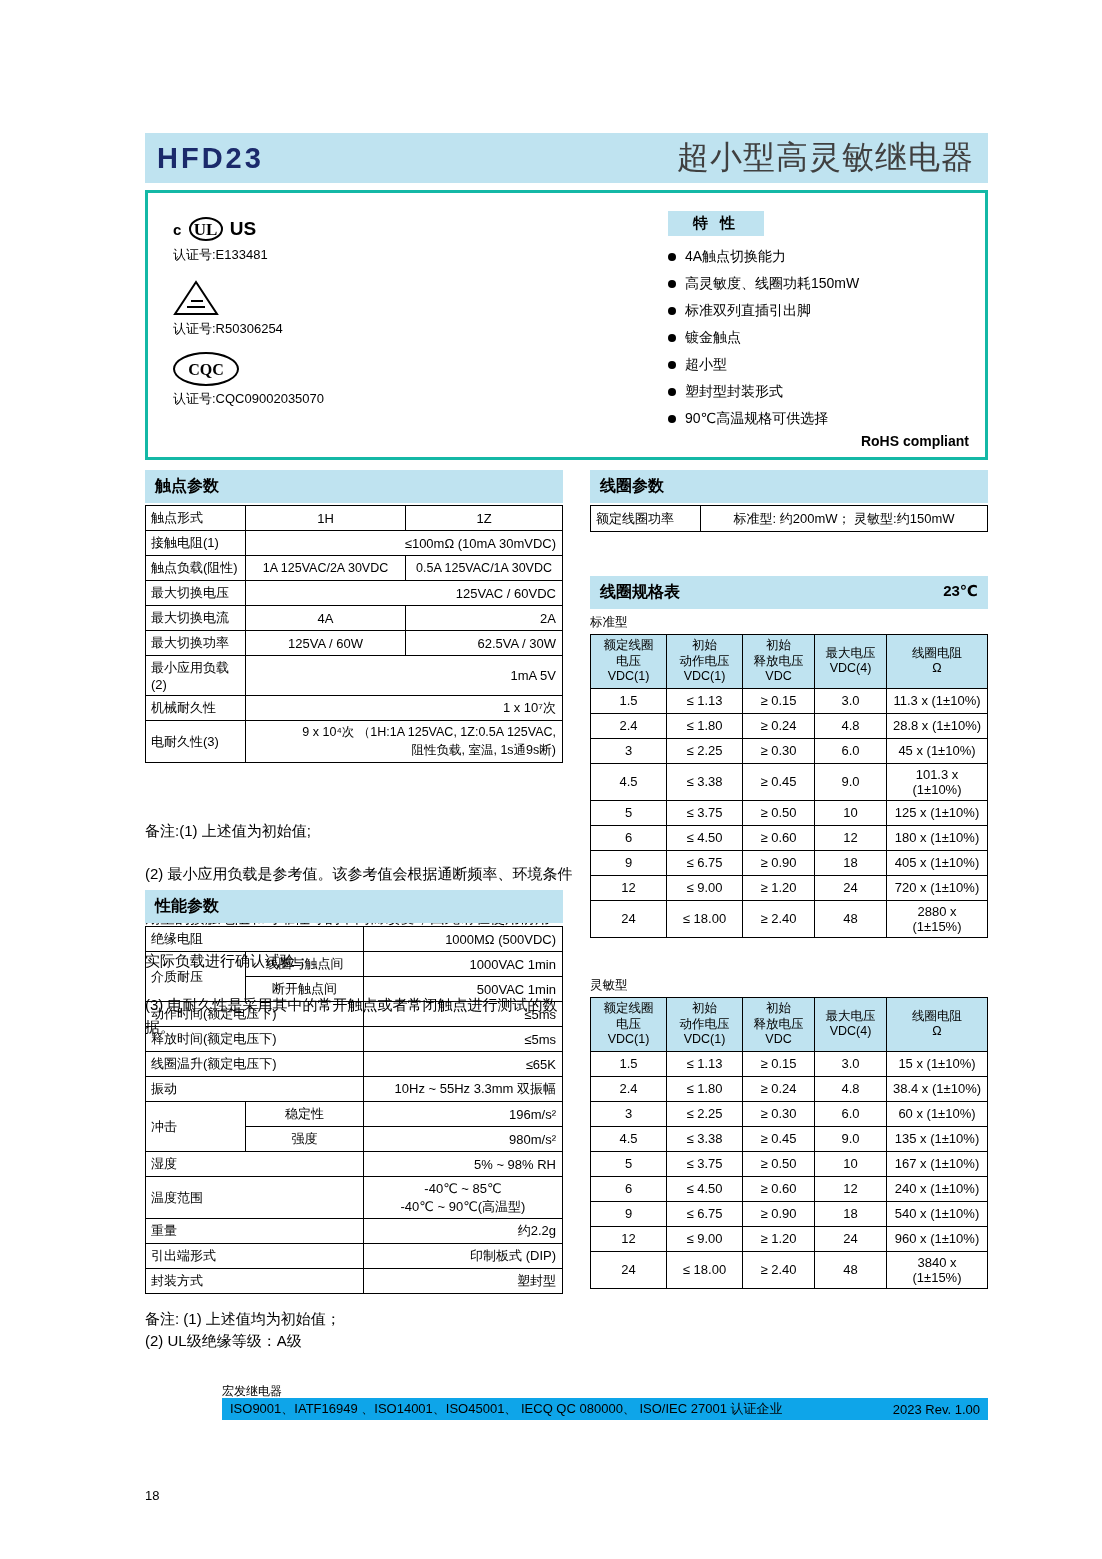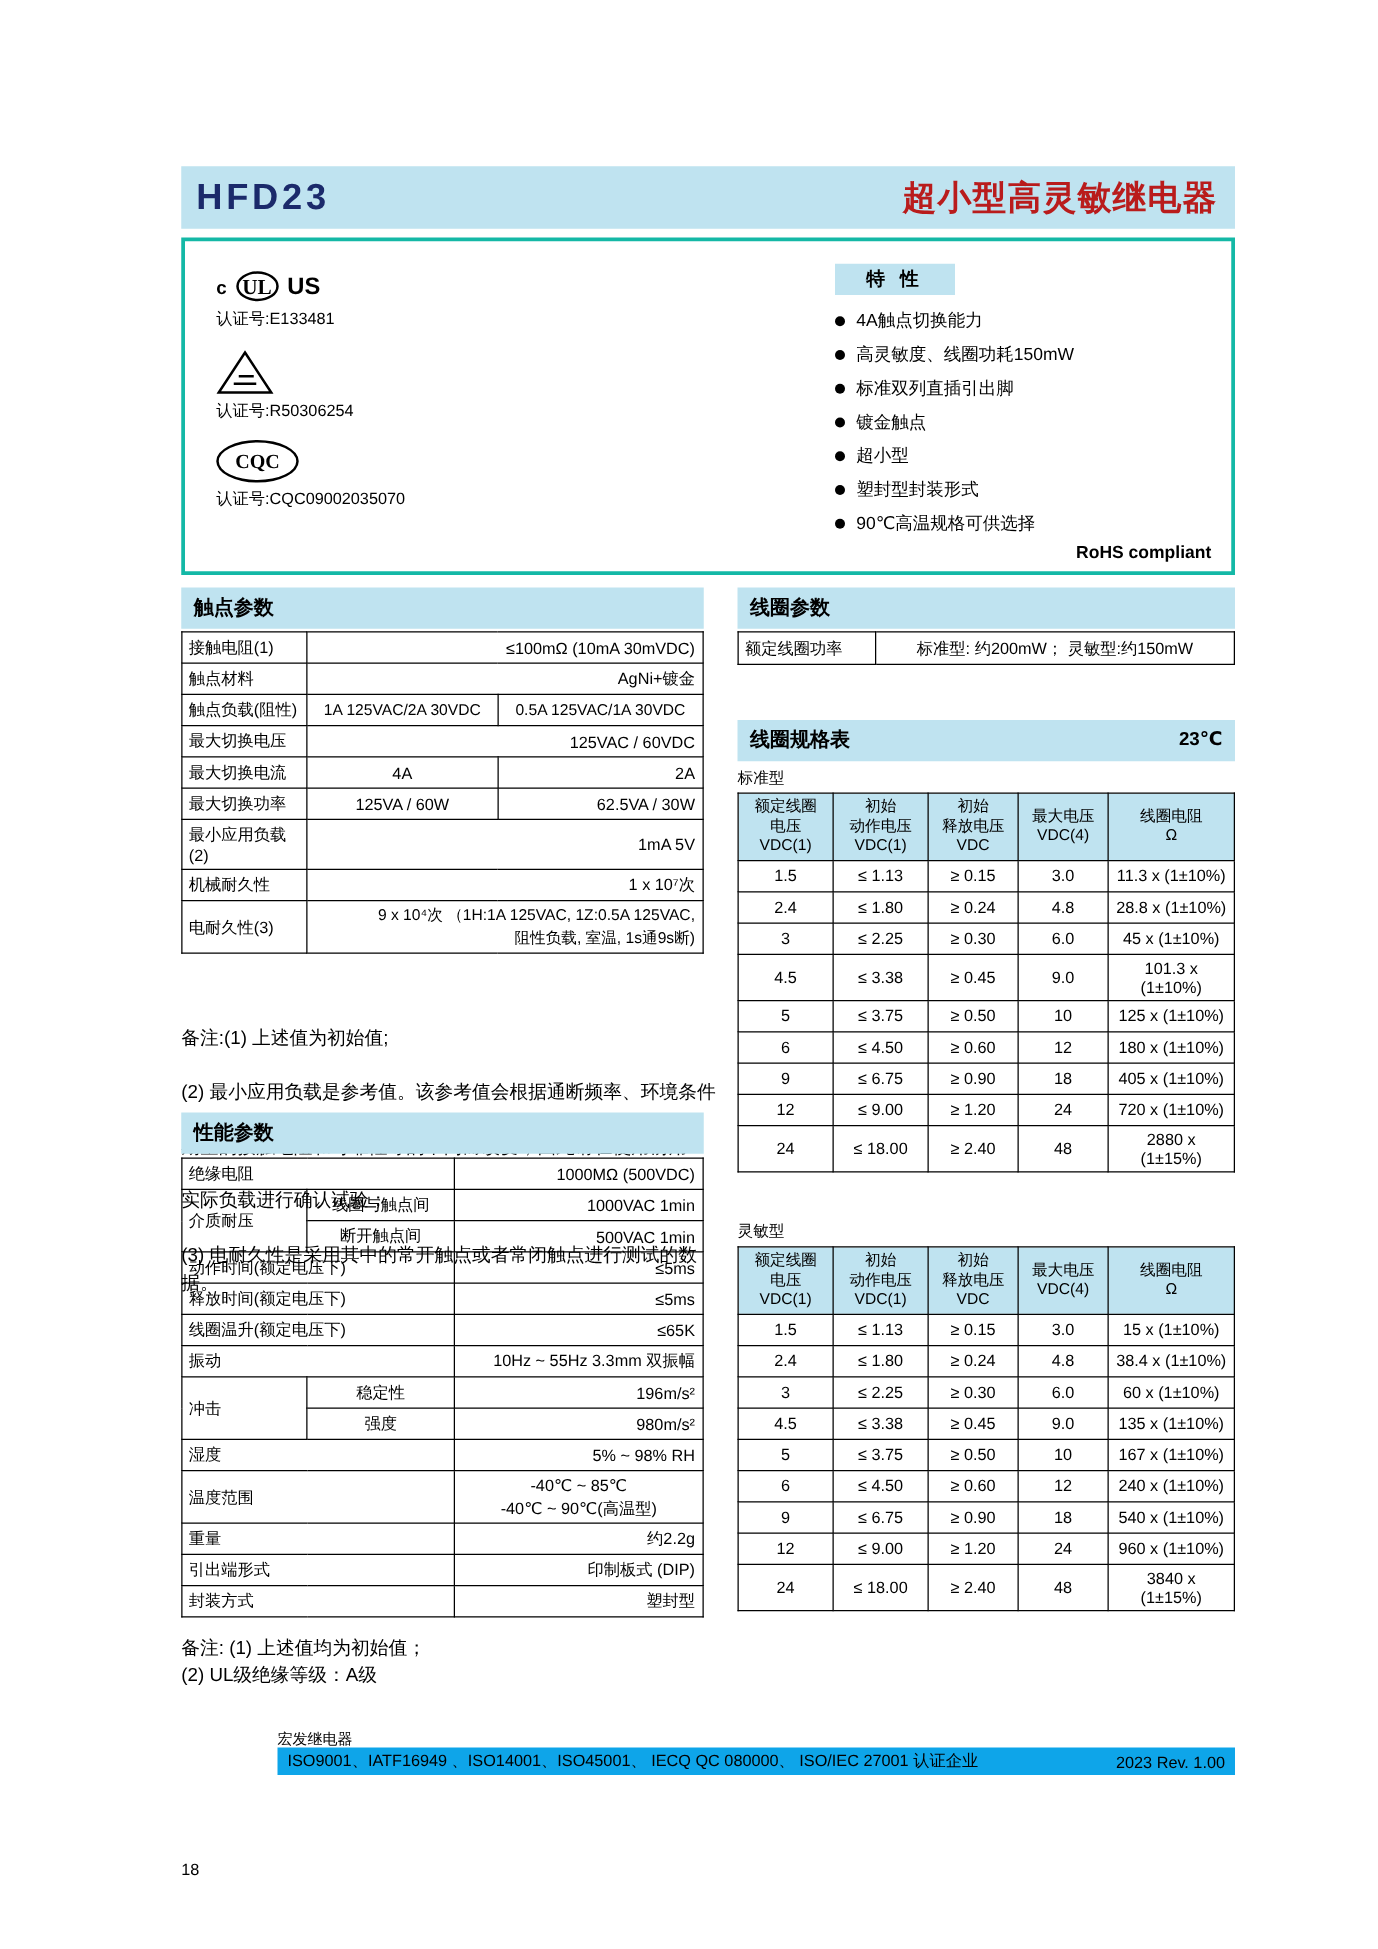--- a/index.html
+++ b/index.html
@@ -17,21 +17,21 @@
   .header {
     position:absolute; left:145px; top:133px; width:843px; height:50px;
     background:#bfe3f0;
     display:flex; align-items:center; justify-content:space-between;
     padding: 0 14px 0 12px;
   }
   .header .model {
     font-size:29px; font-weight:bold; letter-spacing:3px; color:#1b2a6b;
   }
   .header .subtitle {
-    font-size:27px; font-weight:bold; color:#b91c1c; letter-spacing:1px;
+    font-size:32px; font-weight:normal; color:#404040; letter-spacing:1px;
   }
 
   
   .topbox {
     position:absolute; left:145px; top:190px; width:843px; height:270px;
     border:3px solid #14b8a6; background:#fff;
   }
   .cert-col { position:absolute; left:25px; top:18px; width:330px; }
   .cert-line { font-size:13px; margin-top:4px; }
   .ul-mark { font-size:26px; font-weight:bold; letter-spacing:0px; }
@@ -179,27 +179,28 @@
       </div>
     </div>
 
     <div class="rohs">RoHS compliant</div>
   </div>
 
   <div class="sec-title" style="left:145px; top:470px; width:418px;">触点参数</div>
 
   <table class="tbl-contact">
     <tbody>
+        <tr>
+      <td class="lbl">触点形式</td>
+      <td class="ctr" style="width:160px">1H</td>
+      <td class="ctr">1Z</td>
+    </tr>
     <tr>
       <td class="lbl">接触电阻(1)</td>
       <td class="rgt" colspan="2">≤100mΩ (10mA  30mVDC)</td>
-    </tr>
-    <tr>
-      <td class="lbl">触点材料</td>
-      <td class="rgt" colspan="2">AgNi+镀金</td>
     </tr>
     <tr>
       <td class="lbl">触点负载(阻性)</td>
       <td class="ctr" style="font-size:12.5px">1A 125VAC/2A 30VDC</td>
       <td class="ctr" style="font-size:12.5px">0.5A 125VAC/1A 30VDC</td>
     </tr>
     <tr>
       <td class="lbl">最大切换电压</td>
       <td class="rgt" colspan="2">125VAC / 60VDC</td>
     </tr>

